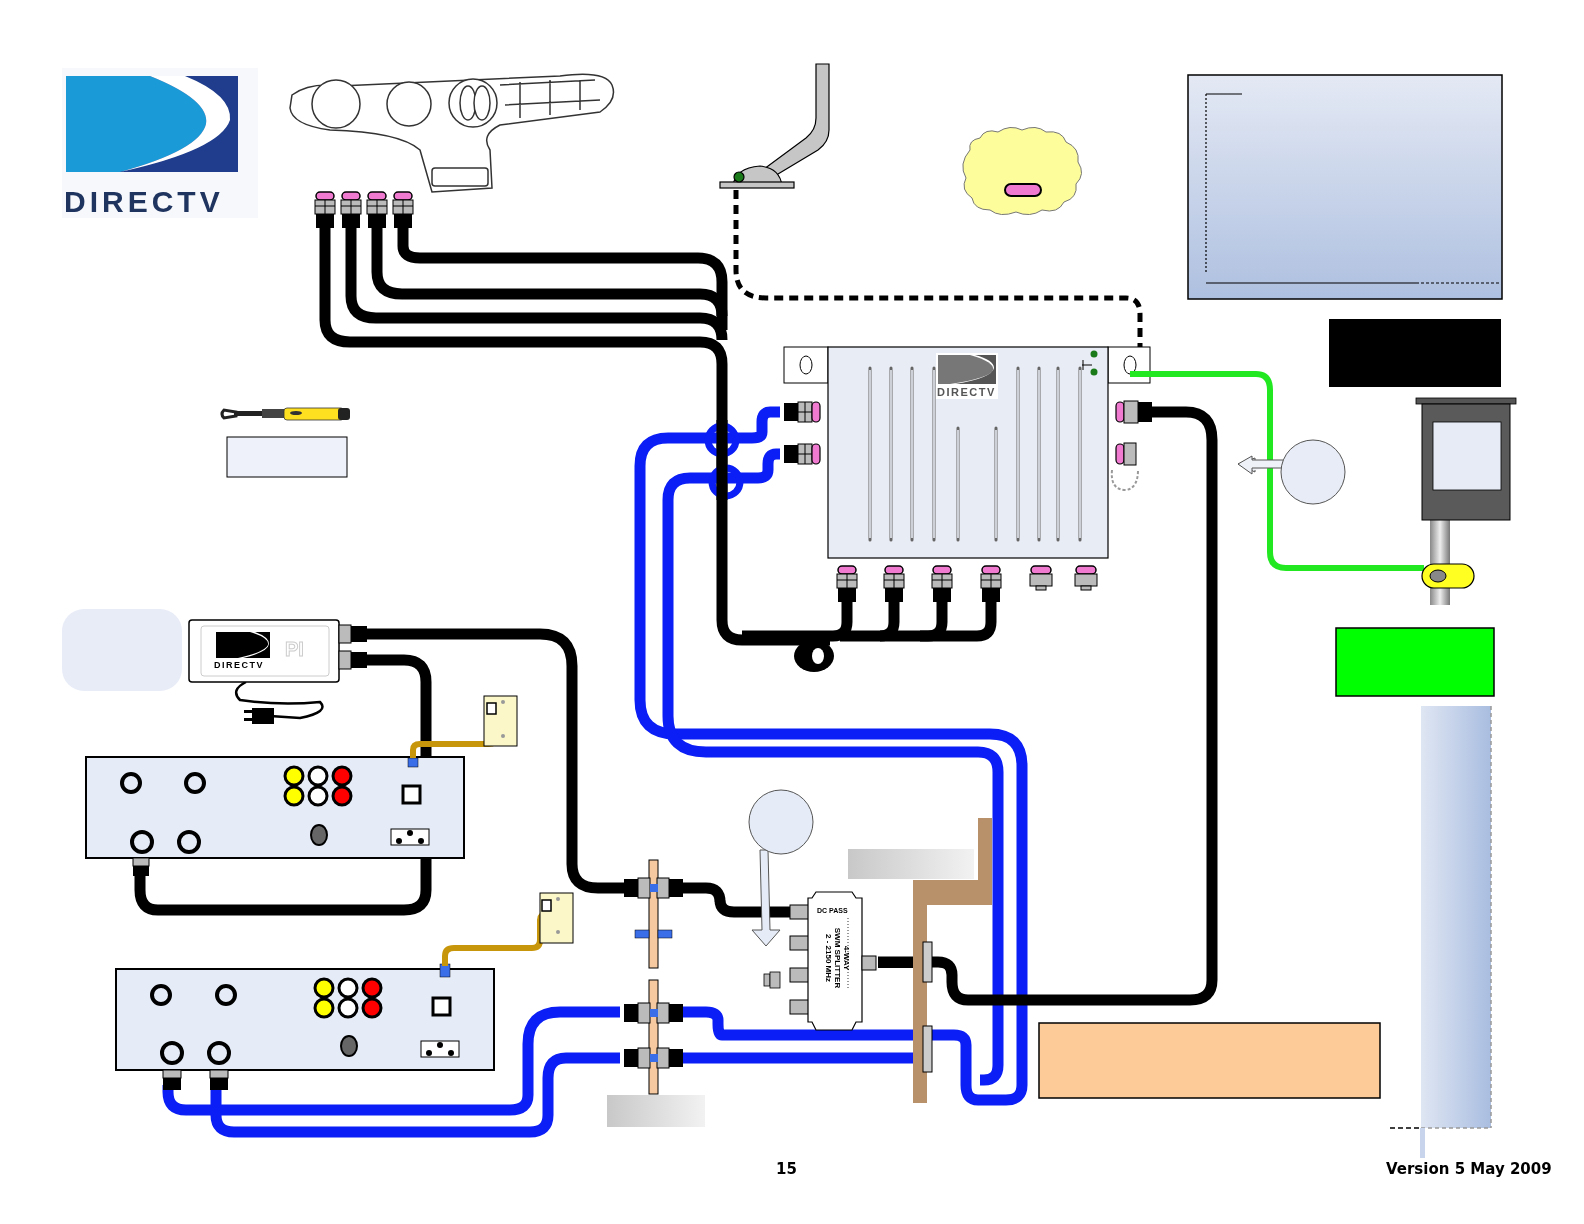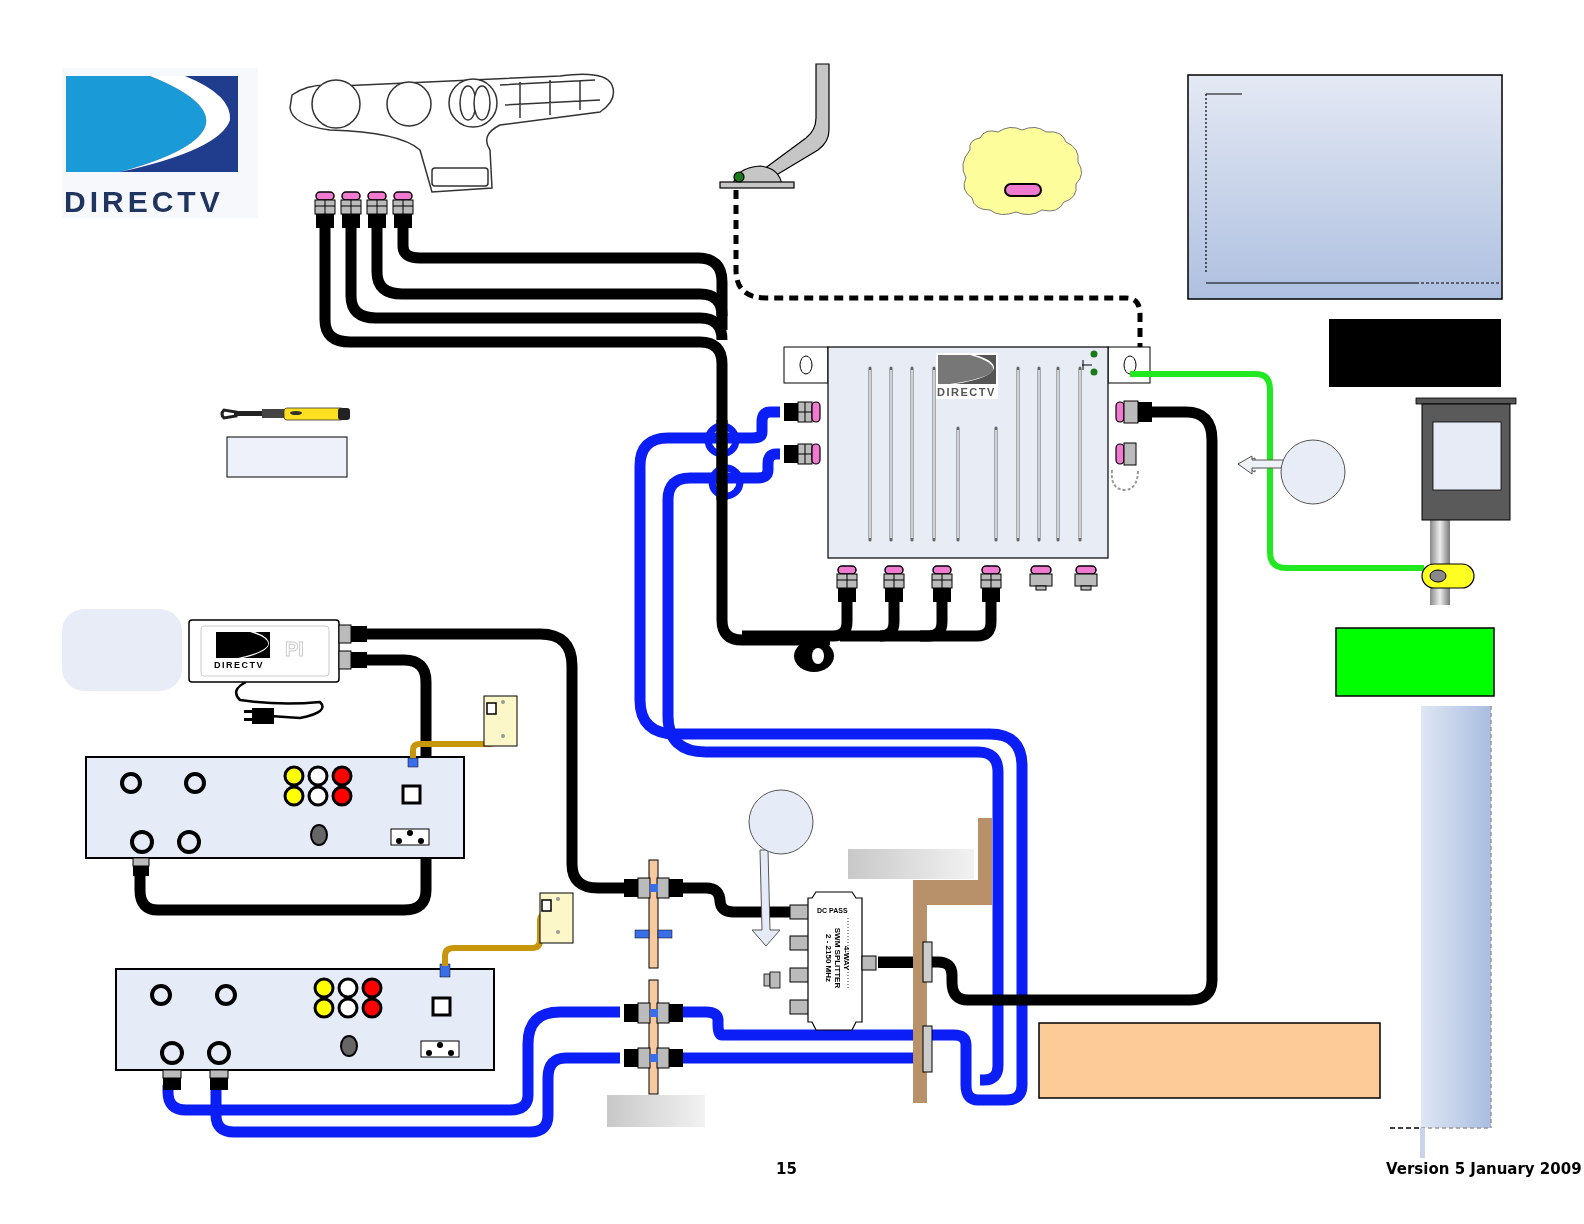--- a/index.html
+++ b/index.html
@@ -375,13 +375,13 @@
     <path d="M978 818 L992 818 L992 905 L927 905 L927 1103 L913 1103 L913 880 L978 880 Z" fill="#b8916a"></path>
     <rect x="848" y="849" width="126" height="30" fill="url(#gradGray)"></rect>
     <rect x="923" y="942" width="9" height="40" fill="#ccc" stroke="#000" stroke-width="1"></rect>
     <rect x="923" y="1026" width="9" height="46" fill="#ccc" stroke="#000" stroke-width="1"></rect>
   </g>
 
   <rect x="1039" y="1023" width="341" height="75" fill="#fccb98" stroke="#000" stroke-width="1.5"></rect>
 </svg>
 
 <div class="footer" style="left:776px; top:1160px;">15</div>
-<div class="footer" style="left:1386px; top:1160px;">Version 5 January 2009</div>
+<div class="footer" style="left:1386px; top:1160px;">Version 5 May 2009</div>
 
 </body></html>

